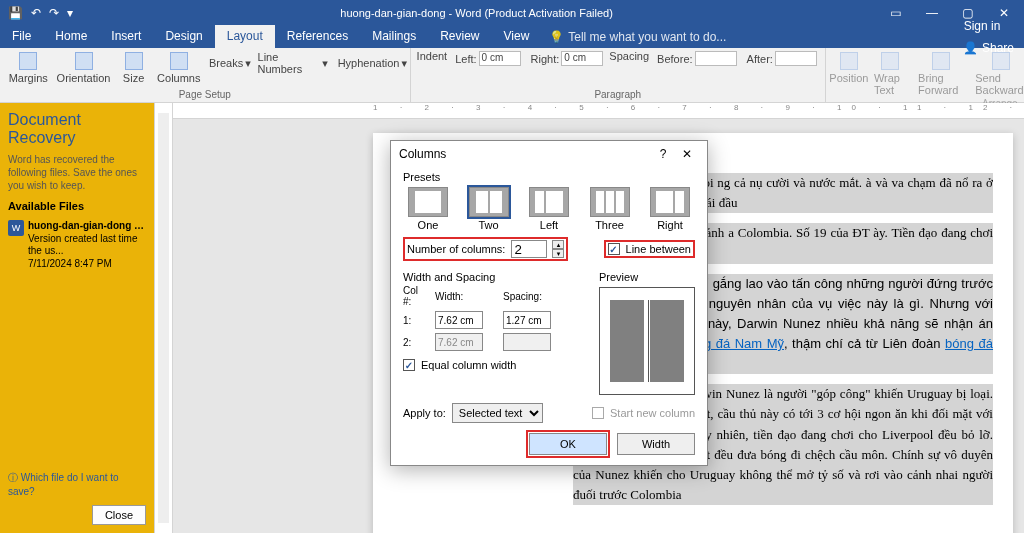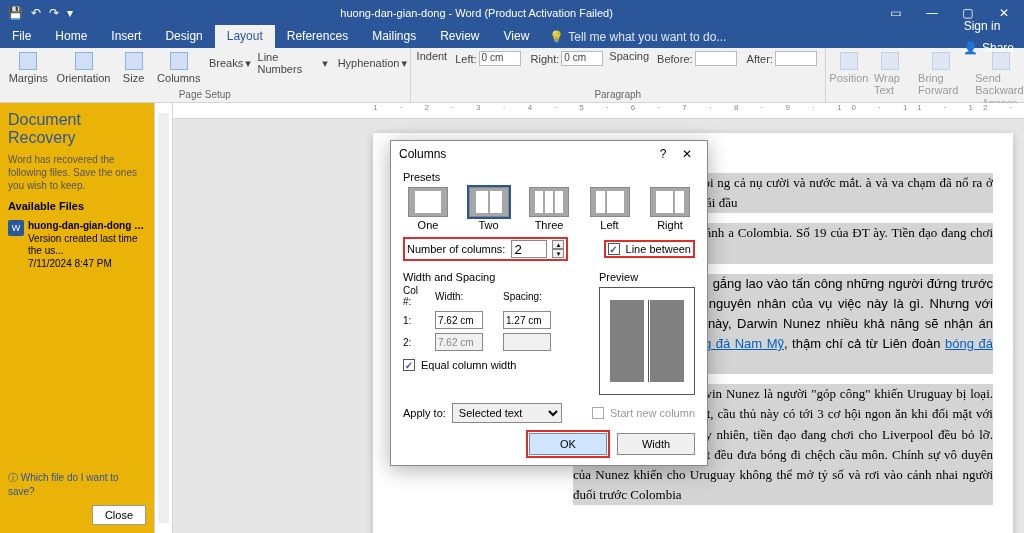--- a/index.html
+++ b/index.html
@@ -81,21 +81,21 @@
 .section-title { font-size: 11px; margin: 6px 0 2px; }
 .ws-grid { display: grid; grid-template-columns: 24px 60px 60px; gap: 4px 8px; font-size: 10px; align-items: center; }
 .ws-grid .hd { font-size: 10px; }
 .ws-grid input { width: 48px; height: 18px; border: 1px solid #888; padding: 0 2px; font-size: 10px; }
 .ws-grid input:disabled { background: #f0f0f0; color: #888; }
 .preview-box { width: 96px; height: 108px; border: 1px solid #555; background: #fff; position: relative; margin-top: 4px; }
 .preview-box::before { content:''; position:absolute; left:10px; top:12px; width:34px; bottom:12px; background:#808080; }
 .preview-box::after { content:''; position:absolute; right:10px; top:12px; width:34px; bottom:12px; background:#808080; }
 .preview-box .line { position:absolute; top:12px; bottom:12px; left:48px; width:1px; background:#555; }
 .apply-row { display: flex; align-items: center; gap: 6px; margin-top: 8px; }
-.apply-row select { height: 20px; border: 1px solid #888; width: 110px; font-size: 11px; padding: 0 2px; }
+.apply-row select { height: 20px; border: 1px solid #888; width: 91px; font-size: 11px; padding: 0 2px; }
 .dlg-footer { display: flex; justify-content: flex-end; gap: 10px; margin-top: 10px; }
 .dlg-footer button { width: 78px; height: 22px; border: 1px solid #888; background: #efefef; cursor: pointer; font-size: 11px; }
 .dlg-footer button.ok { background: #cfe4ff; outline: 2px solid #de2b2b; outline-offset: 1px; }
 </style>
 </head>
 <body>
 
 <div class="title-bar">
   <div class="qat">
     <span>💾</span>
@@ -248,22 +248,22 @@
   <div class="dlg-title">
     <span>Columns</span>
     <span class="hbtn">?</span>
     <span class="hbtn">✕</span>
   </div>
   <div class="body">
     <div class="presets-label">Presets</div>
     <div class="presets">
       <div class="preset one"><div class="pico"></div><span>One</span></div>
       <div class="preset two selected"><div class="pico"></div><span>Two</span></div>
+      <div class="preset left"><div class="pico"></div><span>Left</span></div>
       <div class="preset three"><div class="pico"></div><span>Three</span></div>
-      <div class="preset left"><div class="pico"></div><span>Left</span></div>
       <div class="preset right"><div class="pico"></div><span>Right</span></div>
     </div>
     <div class="row-flex" style="justify-content:space-between">
       <span class="redbox row-flex">
         <span>Number of columns:</span>
         <input class="num-input" value="2" style="">
         <span class="spinbtns">
             <span>▴</span>
             <span>▾</span>
           </span>

